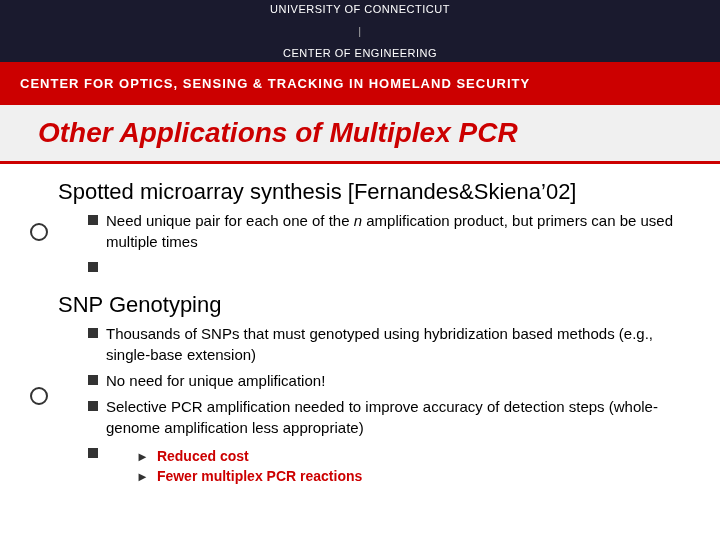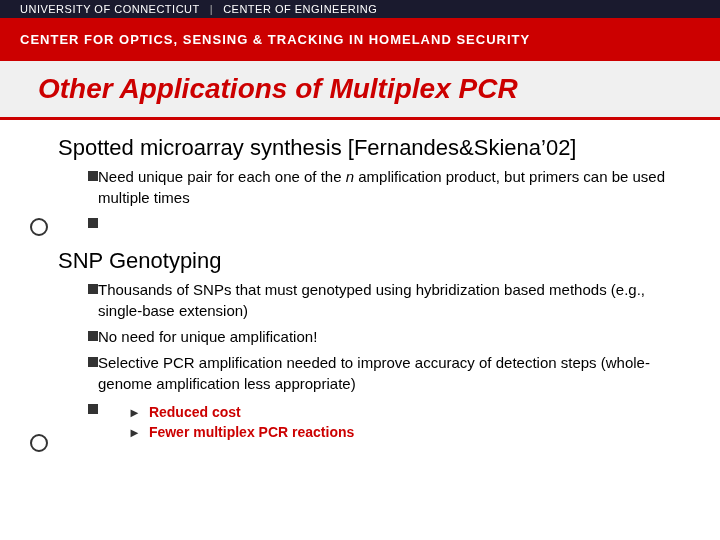--- a/index.html
+++ b/index.html
@@ -14,20 +14,21 @@
 
     .header-top {
       background: #1a1a2e;
       color: #ffffff;
       padding: 3px 20px;
       display: flex;
       align-items: center;
       gap: 10px;
       font-size: 11px;
       letter-spacing: 0.5px;
+      flex-direction: column;
     }
 
     .header-top .divider {
       color: #aaa;
     }
 
     .header-banner {
       background: #cc0000;
       color: #ffffff;
       padding: 14px 20px;
@@ -49,21 +50,21 @@
       color: #cc0000;
       font-style: italic;
     }
 
     .content {
       padding: 15px 30px;
     }
 
     .bullet-main {
       display: flex;
-      align-items: flex-end;
+      align-items: center;
       gap: 10px;
       margin-bottom: 10px;
     }
 
     .bullet-circle {
       width: 18px;
       height: 18px;
       border: 2px solid #333;
       border-radius: 50%;
       flex-shrink: 0;
@@ -79,20 +80,21 @@
 
     .sub-bullets {
       margin-left: 30px;
       margin-top: 5px;
       margin-bottom: 8px;
     }
 
     .sub-bullet {
       display: flex;
       align-items: flex-start;
+      gap: 8px;
       margin-bottom: 5px;
     }
 
     .sub-bullet-square {
       width: 10px;
       height: 10px;
       background: #333;
       flex-shrink: 0;
       margin-top: 5px;
     }

